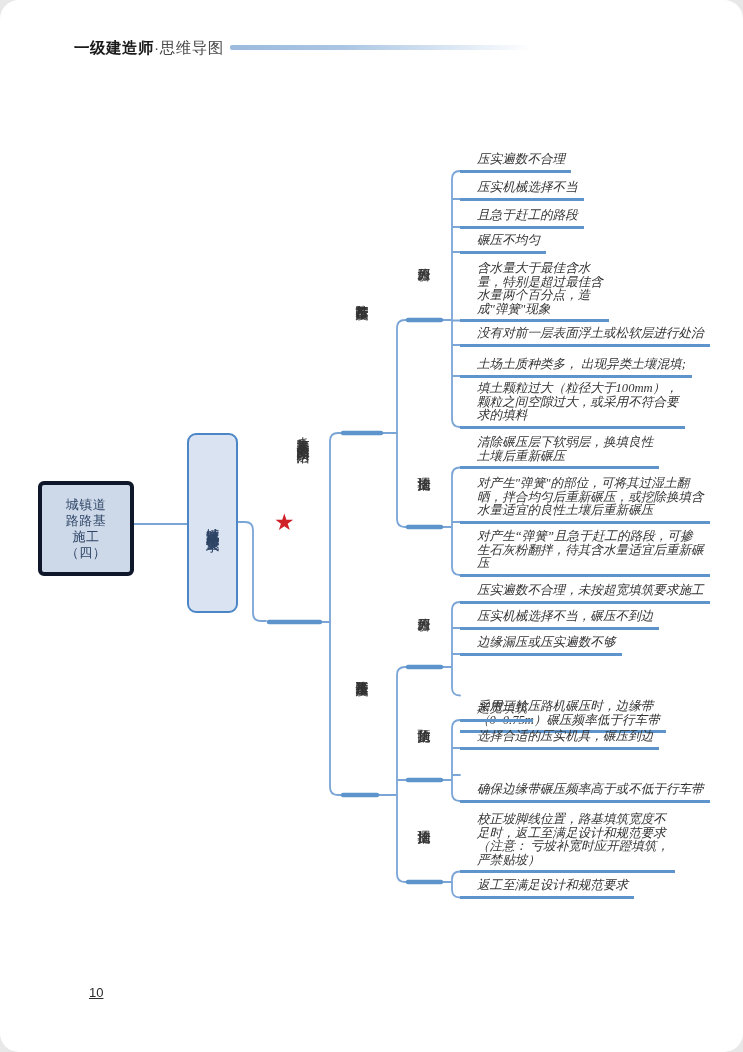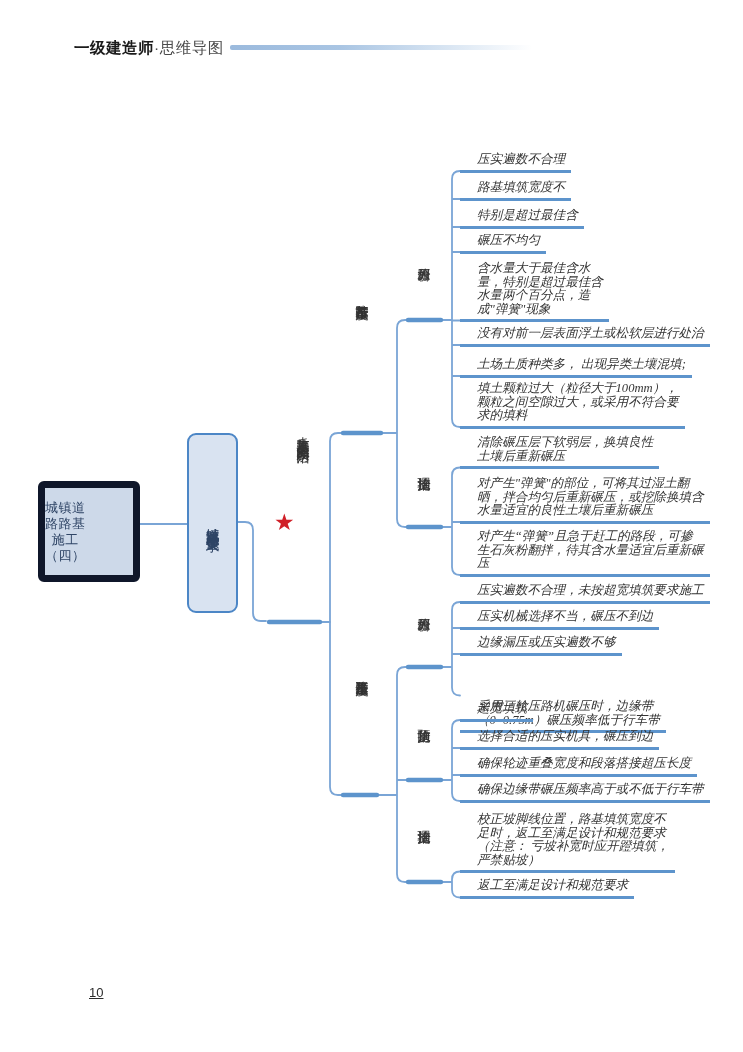--- a/index.html
+++ b/index.html
@@ -1,33 +1,33 @@
 <!DOCTYPE html>
 <html><head>
 <meta charset="utf-8">
 <style>
   html,body{margin:0;padding:0;background:#e8e8e8;}
   .page{
     position:relative;width:743px;height:1052px;background:#ffffff;
     overflow:hidden;margin:0 auto;
-    font-family:"Liberation Serif","DejaVu Serif",serif;color:#333;
+    font-family:"Liberation Serif","DejaVu Serif",serif;color:#333;border-radius:19px;
   }
   
   .hdr{position:absolute;left:74px;top:38px;font-family:"Liberation Sans",sans-serif;
        font-size:15.5px;letter-spacing:.5px;white-space:nowrap;}
   .hdr .b{font-weight:bold;color:#1b1b1b;}
   .hdr .s{color:#4a4a4a;}
   .hdr-line{position:absolute;left:230px;top:45px;width:315px;height:4.5px;border-radius:2px;
        background:linear-gradient(90deg,#9bbadd 0%,#a9c5e3 35%,rgba(255,255,255,0) 96%);}
   
   svg.wires{position:absolute;left:0;top:0;z-index:1;}
   
   .rootbox{position:absolute;left:38px;top:481px;width:88px;height:87px;z-index:2;
-       background:#cdd9e9;border:7px solid #0f172a;border-radius:6px;
-       display:flex;align-items:center;}
+       background:#cdd9e9;border:4px solid #0f172a;border-radius:6px;
+       display:flex;align-items:center;justify-content:center;}
   .rootbox .t{white-space:pre-line;text-align:center;font-size:13px;line-height:16px;
        color:#2f4566;letter-spacing:.5px;}
   
   .l2box{position:absolute;left:187px;top:433px;width:51px;height:180px;z-index:2;
        background:#d9e3f1;border:2px solid #4c86c6;border-radius:9px;box-sizing:border-box;
        display:flex;align-items:center;justify-content:center;}
   .l2box .t{writing-mode:vertical-rl;text-orientation:upright;font-size:13.5px;
        letter-spacing:1px;color:#2f4566;line-height:1;}
   
   .vlab{position:absolute;writing-mode:vertical-rl;text-orientation:upright;z-index:2;
@@ -93,22 +93,22 @@
   <div class="vlab" style="left:354px;top:295px;letter-spacing:.2px;">路基行车带压实度不足</div>
   <div class="vlab" style="left:354px;top:671px;letter-spacing:.2px;">路基边缘压实度不足</div>
 
   <div class="vlab" style="left:416px;top:258px;">原因分析</div>
   <div class="vlab" style="left:416px;top:467px;">治理措施</div>
   <div class="vlab" style="left:416px;top:608px;">原因分析</div>
   <div class="vlab" style="left:416px;top:719px;">预防措施</div>
   <div class="vlab" style="left:416px;top:820px;">治理措施</div>
 
   <div class="leaf" style="top:153px;">压实遍数不合理</div>
-  <div class="leaf" style="top:181px;">路基填筑宽度不</div>
-  <div class="leaf" style="top:209px;">特别是超过最佳含</div>
+  <div class="leaf" style="top:181px;">压实机械选择不当</div>
+  <div class="leaf" style="top:209px;">且急于赶工的路段</div>
   <div class="leaf" style="top:234px;">碾压不均匀</div>
   <div class="leaf" style="top:262px;">含水量大于最佳含水
 量，特别是超过最佳含
 水量两个百分点，造
 成"弹簧"现象</div>
   <div class="leaf" style="top:327px;">没有对前一层表面浮土或松软层进行处治</div>
   <div class="leaf" style="top:358px;">土场土质种类多， 出现异类土壤混填;</div>
   <div class="leaf" style="top:382px;">填土颗粒过大（粒径大于100mm），
 颗粒之间空隙过大，或采用不符合要
 求的填料</div>
@@ -123,21 +123,20 @@
 压</div>
 
   <div class="leaf" style="top:584px;">压实遍数不合理，未按超宽填筑要求施工</div>
   <div class="leaf" style="top:636px;">边缘漏压或压实遍数不够</div>
   <div class="leaf" style="top:610px;">压实机械选择不当，碾压不到边</div>
   <div class="leaf" style="top:700px;">采用三轮压路机碾压时，边缘带
 （0~0.75m）碾压频率低于行车带</div>
 
   <div class="leaf" style="top:702px;">超宽填筑</div>
   <div class="leaf" style="top:730px;">选择合适的压实机具，碾压到边</div>
-  <div class="leaf" style="top:757px;">确保轮迹重叠宽度和段落搭接超压长度</div>
   <div class="leaf" style="top:813px;">校正坡脚线位置，路基填筑宽度不
 足时，返工至满足设计和规范要求
 （注意： 亏坡补宽时应开蹬填筑，
 严禁贴坡）</div>
 
   <div class="leaf" style="top:783px;">确保边缘带碾压频率高于或不低于行车带</div>
   <div class="leaf" style="top:879px;">返工至满足设计和规范要求</div>
 
   <div class="pagenum">10</div>
 

